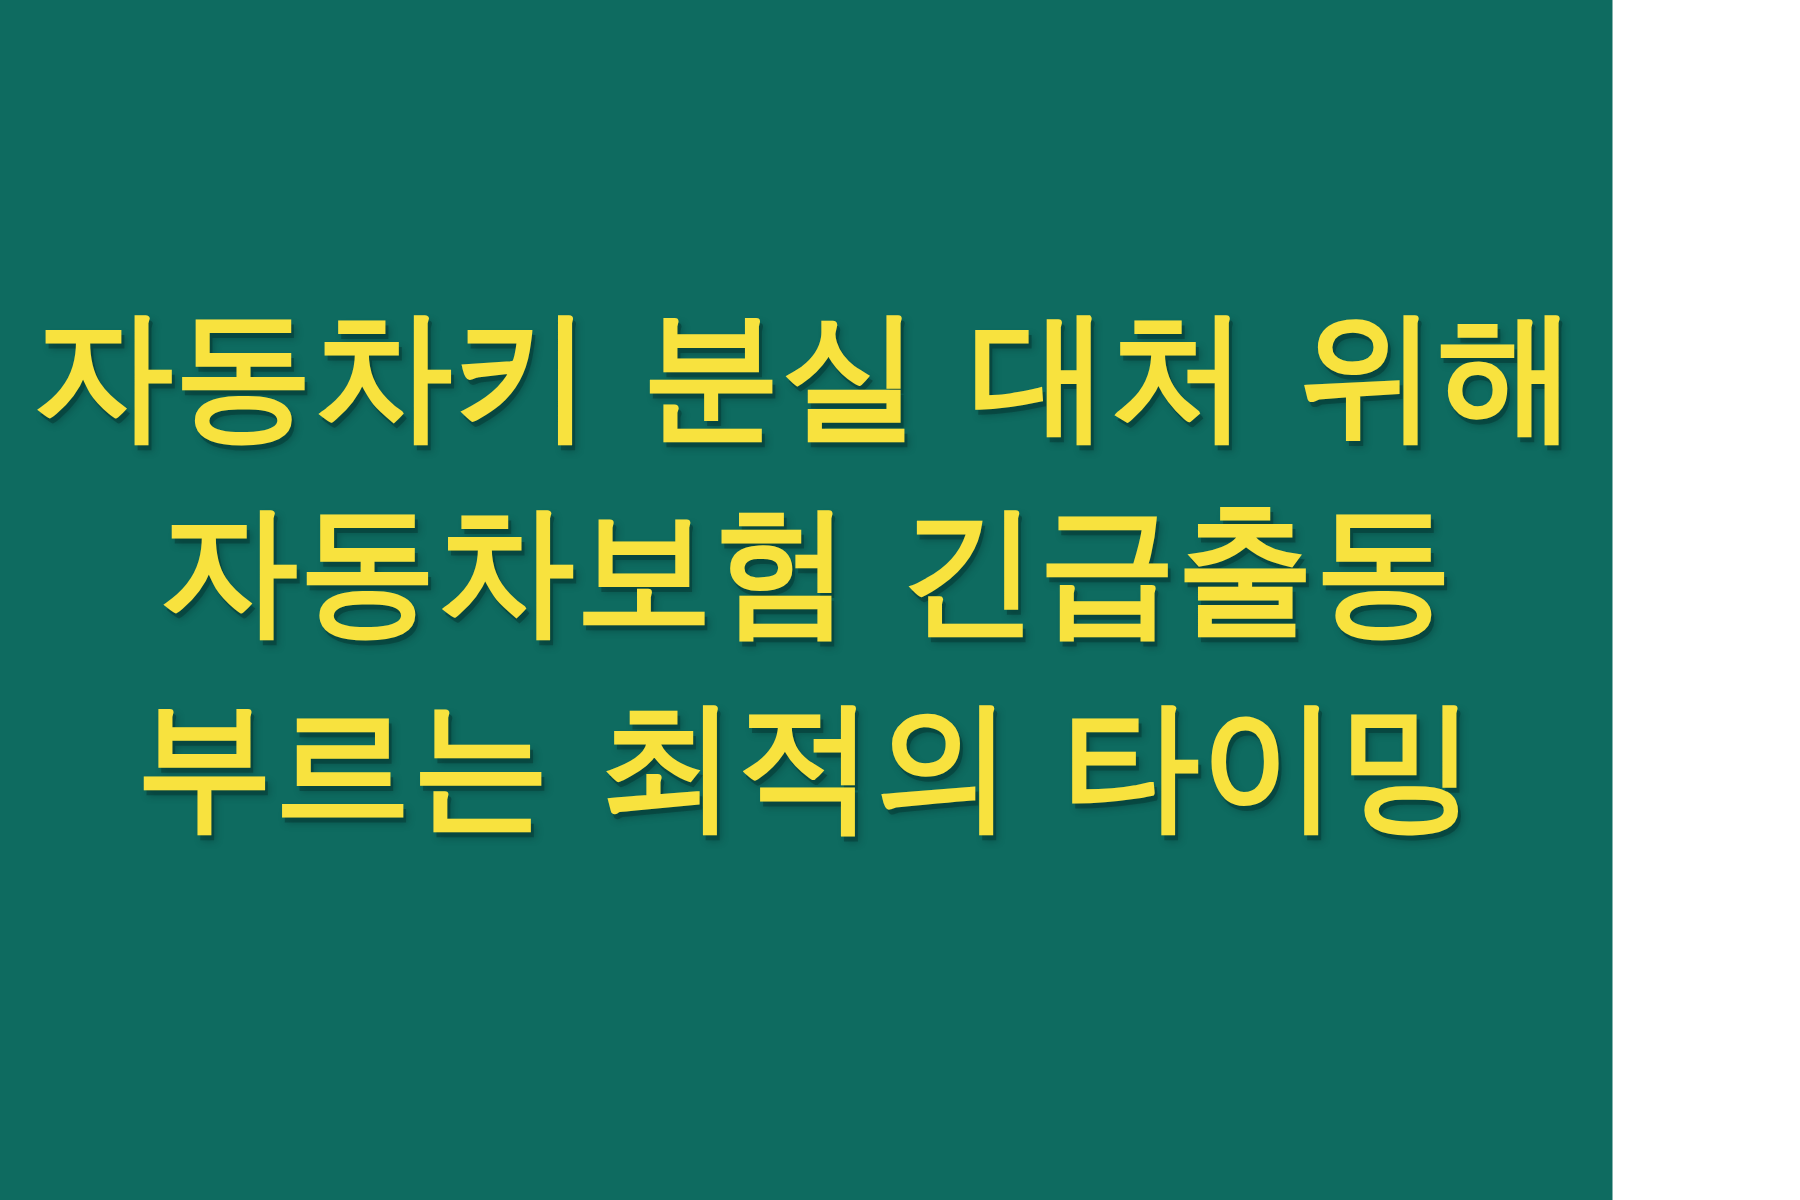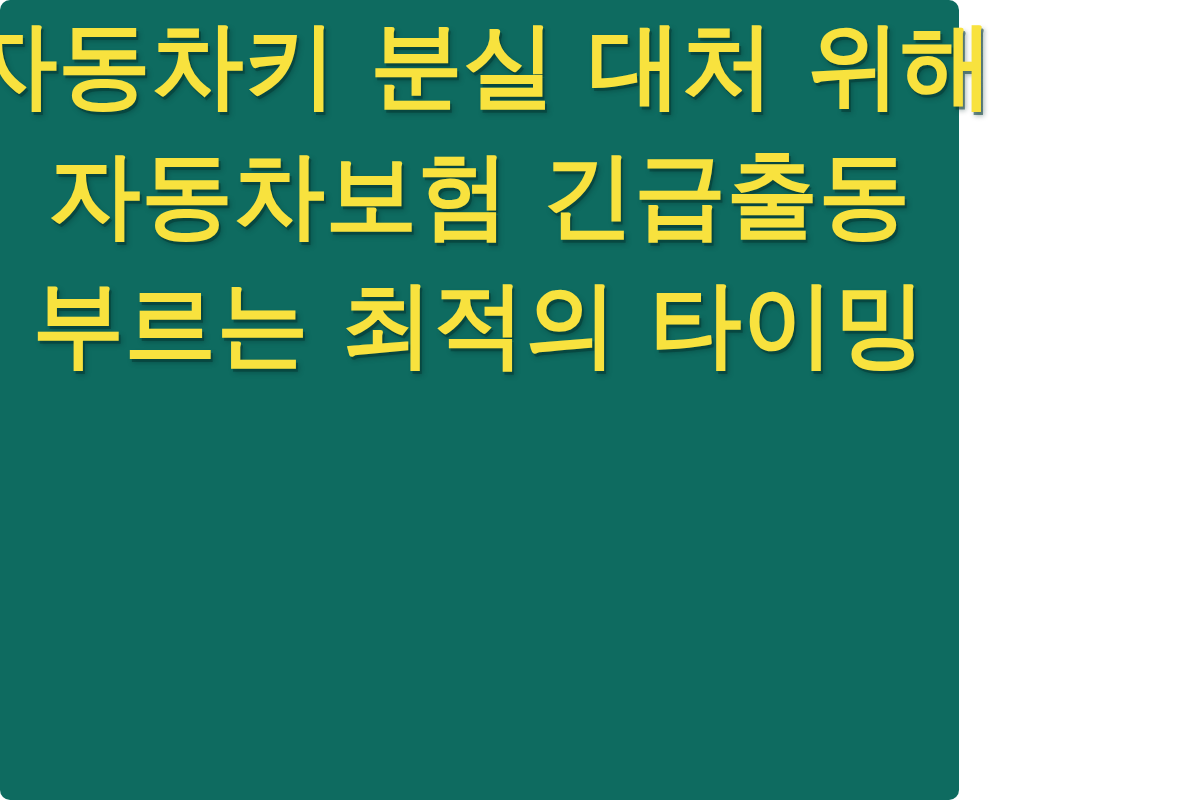--- a/index.html
+++ b/index.html
@@ -9,32 +9,31 @@
   }
   body {
     width: 1200px;
     height: 800px;
     overflow: hidden;
     font-family: "Liberation Sans", sans-serif;
   }
 
   #banner {
     position: relative;
-    width: 959px;
+    width: 1075px;
     height: 800px;
     background: #0e6b60;
     display: flex;
     flex-direction: column;
     align-items: center;
-    justify-content: flex-start;
+    justify-content: center;
     box-sizing: border-box;
     
     padding-bottom: 38px;
     user-select: none;
-    border-radius: 10px;
   }
 
   #headline {
     display: flex;
     flex-direction: column;
     align-items: center;
     justify-content: center;
     width: 100%;
     text-align: center;
   }

